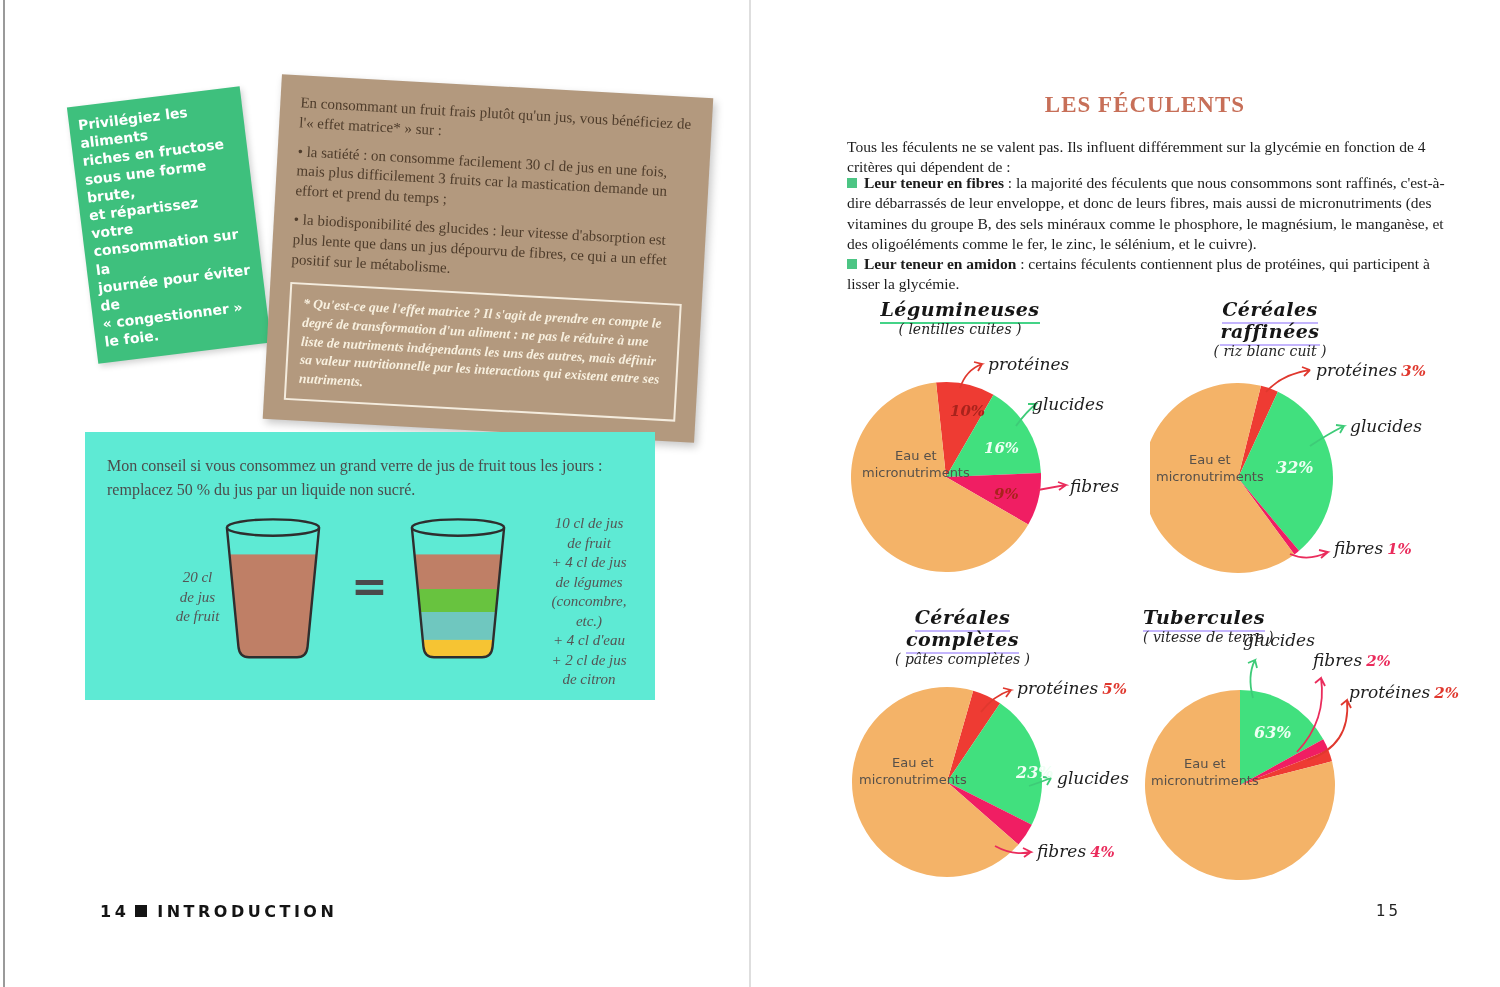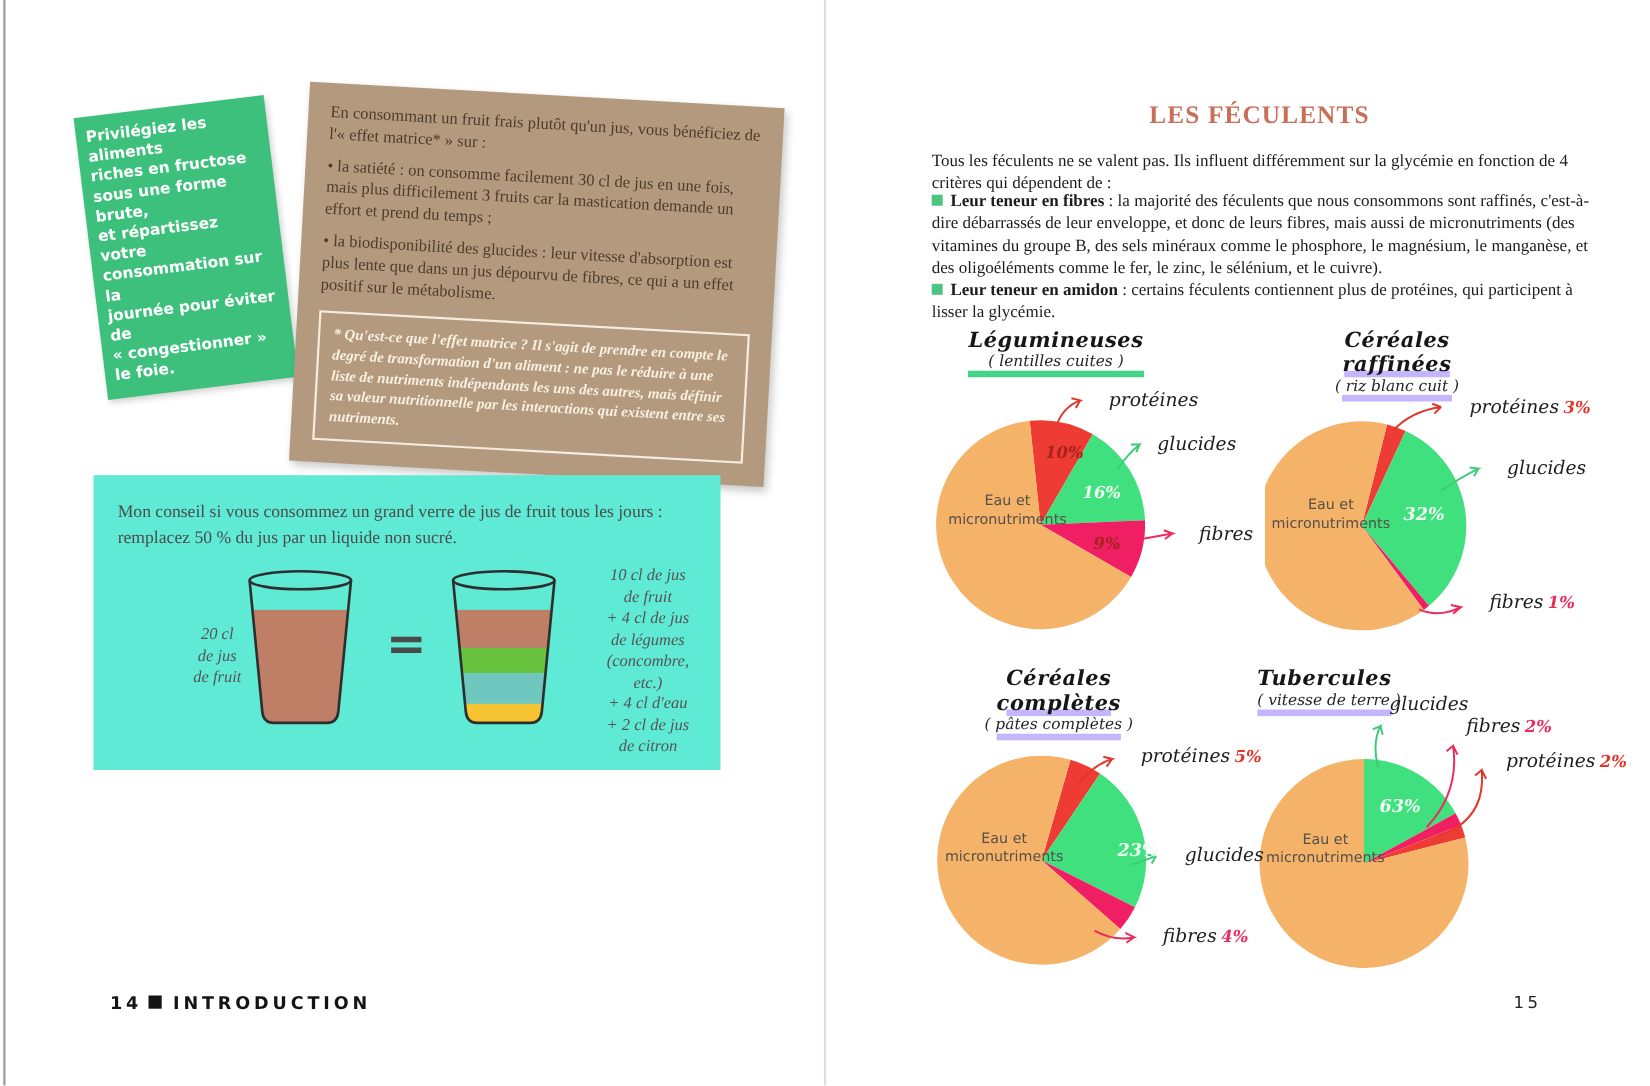--- a/index.html
+++ b/index.html
@@ -58,26 +58,26 @@
   .chart2{left:1150px;top:292px;width:340px;height:300px;}
   .chart3{left:845px;top:600px;width:310px;height:300px;}
   .chart4{left:1135px;top:600px;width:350px;height:300px;}
   .pie,.arrows{position:absolute;left:0;top:0;width:100%;height:100%;}
   .arrows{pointer-events:none;}
   .c-titlewrap{position:absolute;text-align:center;z-index:3;}
   .c1-t{left:15px;top:6px;width:190px;}
   .c2-t{left:20px;top:6px;width:200px;}
   .c3-t{left:20px;top:6px;width:195px;}
   .c4-t{left:8px;top:6px;width:200px;text-align:left;}
-  .c-title{font:italic 700 19px "DejaVu Serif",serif;color:#161616;padding-bottom:17px;
-    border-bottom:6px solid #c4b5fd;letter-spacing:.5px;}
+  .c-title{font:italic 700 19px "DejaVu Serif",serif;color:#161616;padding-bottom:2px;
+    border-bottom:2px solid #c4b5fd;letter-spacing:.5px;}
   .u-green{border-bottom-color:#44d387;}
   .c-sub{font:italic 14px "DejaVu Serif",serif;color:#242424;}
   .lab{position:absolute;white-space:nowrap;z-index:3;}
-  .hand{font:italic 17px "DejaVu Serif",serif;color:#1d1d1d;margin-left:20px;}
+  .hand{font:italic 17px "DejaVu Serif",serif;color:#1d1d1d;}
   .pct{font:italic 700 15px "DejaVu Serif",serif;}
   .pct-red{color:#e0382e;}
   .pct-pink{color:#ea2c5c;}
   .eau{position:absolute;white-space:pre-line;z-index:3;
     font:13px/1.3 "DejaVu Sans",sans-serif;color:#56504a;text-align:center;}
   .pv{position:absolute;z-index:2;font:italic 700 15px "DejaVu Serif",serif;}
   .pv-dark{color:#a8231c;}
   .pv-light{color:#eefff4;}
 
   

